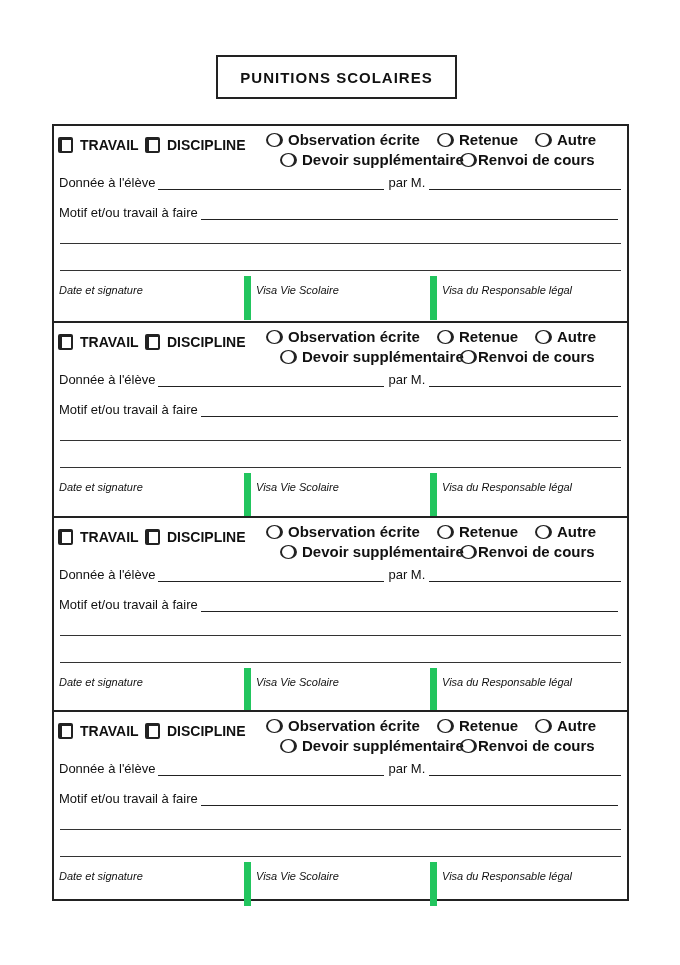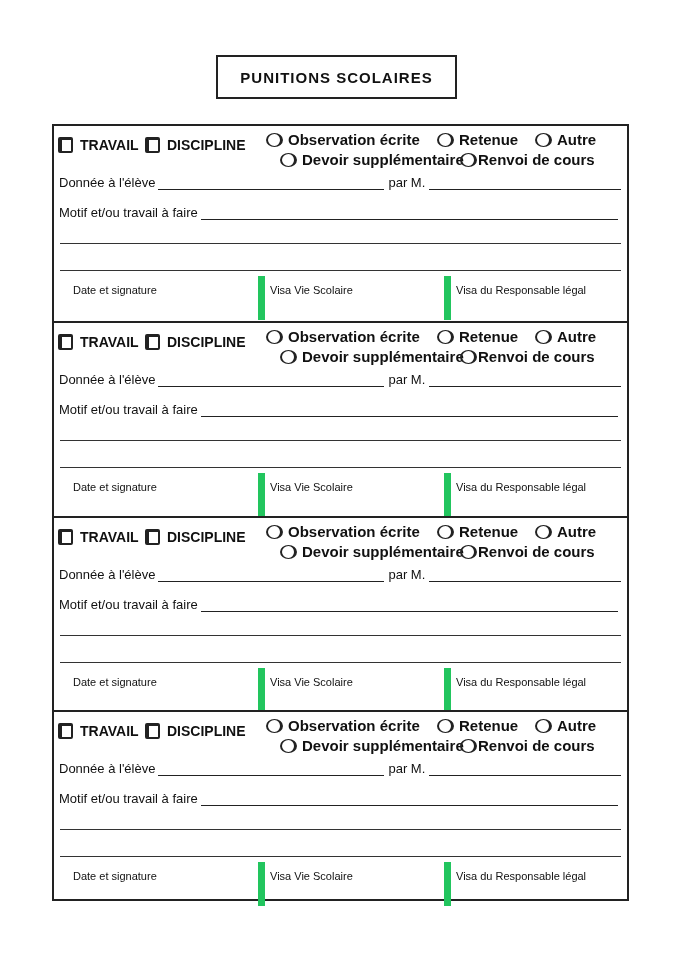--- a/index.html
+++ b/index.html
@@ -8,21 +8,21 @@
   .outer{position:absolute;left:52px;top:124px;width:577px;height:777px;border:2px solid #222;box-sizing:border-box;}
   .block{position:absolute;left:0;width:573px;height:194px;box-sizing:border-box;}
   .block + .block{border-top:2px solid #222;}
   .cb{position:absolute;top:11px;font-weight:bold;font-size:14px;display:flex;align-items:center;}
   .box{display:inline-block;width:11px;height:12px;border:2px solid #222;border-radius:2px;box-shadow:2px 1px 0 #222 inset;margin-right:7px;}
   .radio{position:absolute;font-weight:bold;font-size:15px;display:flex;align-items:center;}
   .circ{display:inline-block;width:12px;height:12px;border:1.5px solid #222;border-left-width:2px;border-right-width:3px;border-radius:50%;margin-right:5px;}
   .line-row{position:absolute;left:5px;font-size:13px;display:flex;align-items:flex-end;}
   .fill{border-bottom:1px solid #222;height:1px;margin-left:3px;}
   .fullline{position:absolute;left:6px;width:561px;border-top:1px solid #333;}
-  .sig{position:absolute;top:150px;height:44px;font-size:11px;padding-left:5px;padding-top:8px;box-sizing:border-box;margin-left:14px;}
+  .sig{position:absolute;top:150px;height:44px;font-style:italic;font-size:11px;padding-left:5px;padding-top:8px;box-sizing:border-box;}
   .sig.mid,.sig.right{border-left:7px solid #22c55e;}
 </style>
 </head>
 <body>
 
 <div class="title-box">PUNITIONS SCOLAIRES</div>
 
 <div class="outer" id="outer">
     <div class="block" style="top: 0px;">
     <div class="cb" style="left:4px">

